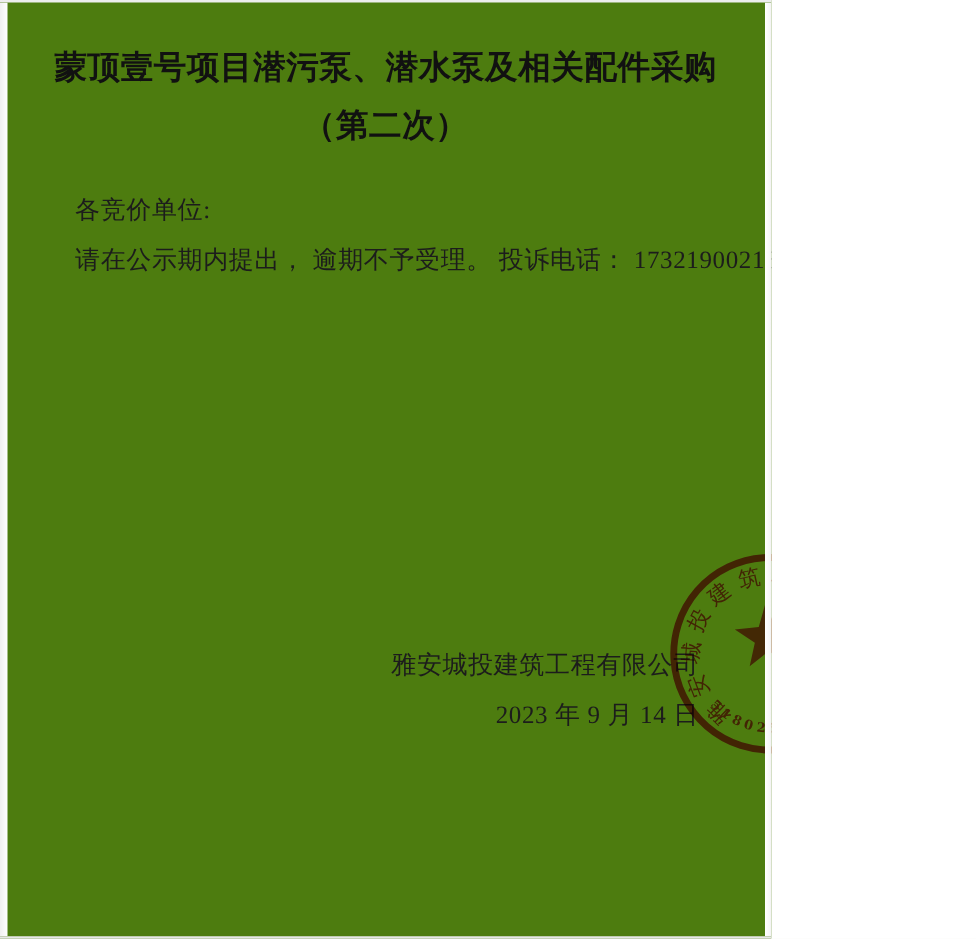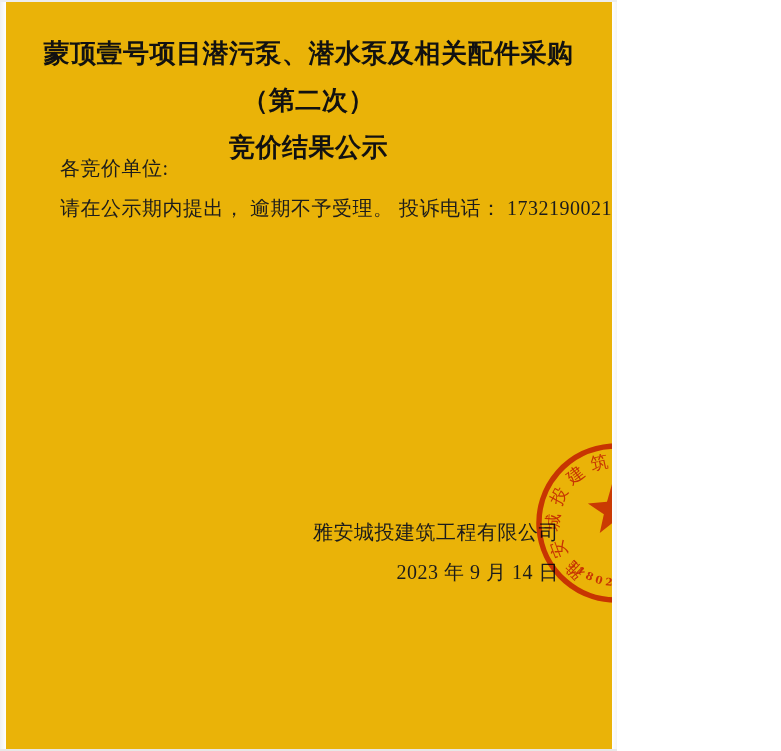--- a/index.html
+++ b/index.html
@@ -1,19 +1,19 @@
 <!DOCTYPE html>
 <html><head>
 <meta charset="utf-8">
 <style>
   html,body{margin:0;padding:0;background:#fff;}
   .page{
     position:relative;
     width:617px;height:751px;
-    background:#eab308;
+    background:#4d7c0f;
     overflow:hidden;
     font-family:"Liberation Serif","DejaVu Serif",serif;
     color:#1c1c1c;
     border-top:2px solid #ededed;
     border-bottom:2px solid #e7e7e7;
     box-sizing:border-box;
   }
   
   .page::before{
     content:"";position:absolute;left:0;top:0;bottom:0;width:6px;
@@ -66,21 +66,20 @@
     font-size:10.5px;letter-spacing:3.4px;fill:#d63a2e;font-weight:bold;
   }
 </style>
 </head>
 <body>
 
 <div class="page">
 
   <header class="title">
     <div>蒙顶壹号项目潜污泵、潜水泵及相关配件采购（第二次）</div>
-    <div>竞价结果公示</div>
   </header>
 
   <main class="body-block">
     <div class="line">各竞价单位:</div>
     <div class="line">请在公示期内提出， 逾期不予受理。 投诉电话： 17321900216。</div>
   </main>
 
   <div class="signature-block">
     <div>雅安城投建筑工程有限公司</div>
     <div>2023 年 9 月 14 日</div>

